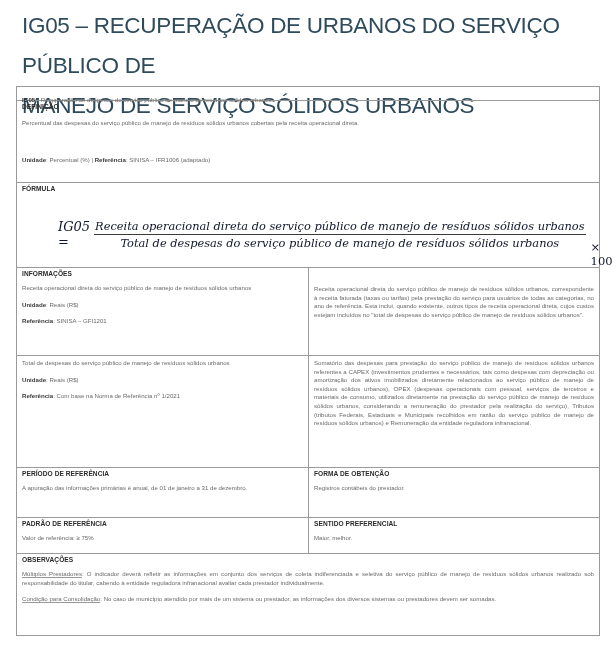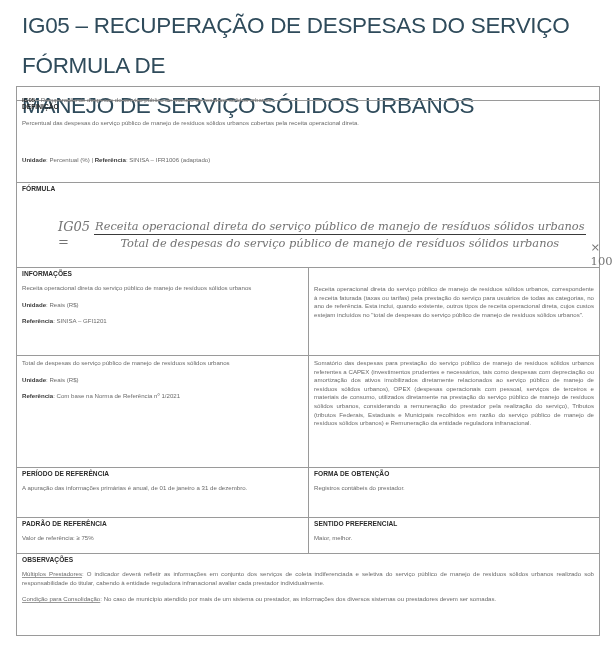--- a/index.html
+++ b/index.html
@@ -34,33 +34,33 @@
   .r-def { height: 82px; }
   .r-form { height: 85px; }
   .r-info1 { height: 88px; }
   .r-info2 { height: 112px; }
   .r-per { height: 50px; }
   .r-pad { height: 36px; }
   .r-obs { height: 81px; }
 
   .formula {
     display: flex; align-items: center; margin-top: 8px; margin-left: 36px;
-    font-family: "DejaVu Serif", "Liberation Serif", serif; font-style: italic; color: #737373;
+    font-family: "DejaVu Serif", "Liberation Serif", serif; font-style: italic; color: #0f172a;
   }
   .formula .lhs { font-size: 13px; margin-right: 4px; }
   .formula .frac { display: flex; flex-direction: column; align-items: center; }
   .formula .num { font-size: 11.4px; padding: 0 1px 1px 1px; border-bottom: 1px solid #3a3a3a; white-space: nowrap; }
   .formula .den { font-size: 11.4px; padding-top: 1px; white-space: nowrap; }
   .formula .mult { font-style: normal; font-size: 11.5px; margin-left: 5px; font-family: "DejaVu Serif", serif; margin-top: 40px; }
 </style>
 </head>
 <body>
 
 <div class="title">
-  <div>IG05 – RECUPERAÇÃO DE DESPESAS DO SERVIÇO FÓRMULA DE</div>
+  <div>IG05 – RECUPERAÇÃO DE URBANOS DO SERVIÇO PÚBLICO DE</div>
   <div>MANEJO DE SERVIÇO SÓLIDOS URBANOS</div>
 </div>
 
 <div class="doc-table">
 
   <div class="row r-id">
     <div class="cell" style="width:100%; padding-top:1px;">
       <span class="txt"><b>IG05</b><span> - Recuperação de despesas do serviço público de manejo de resíduos sólidos urbanos</span></span>
     </div>
   </div>

